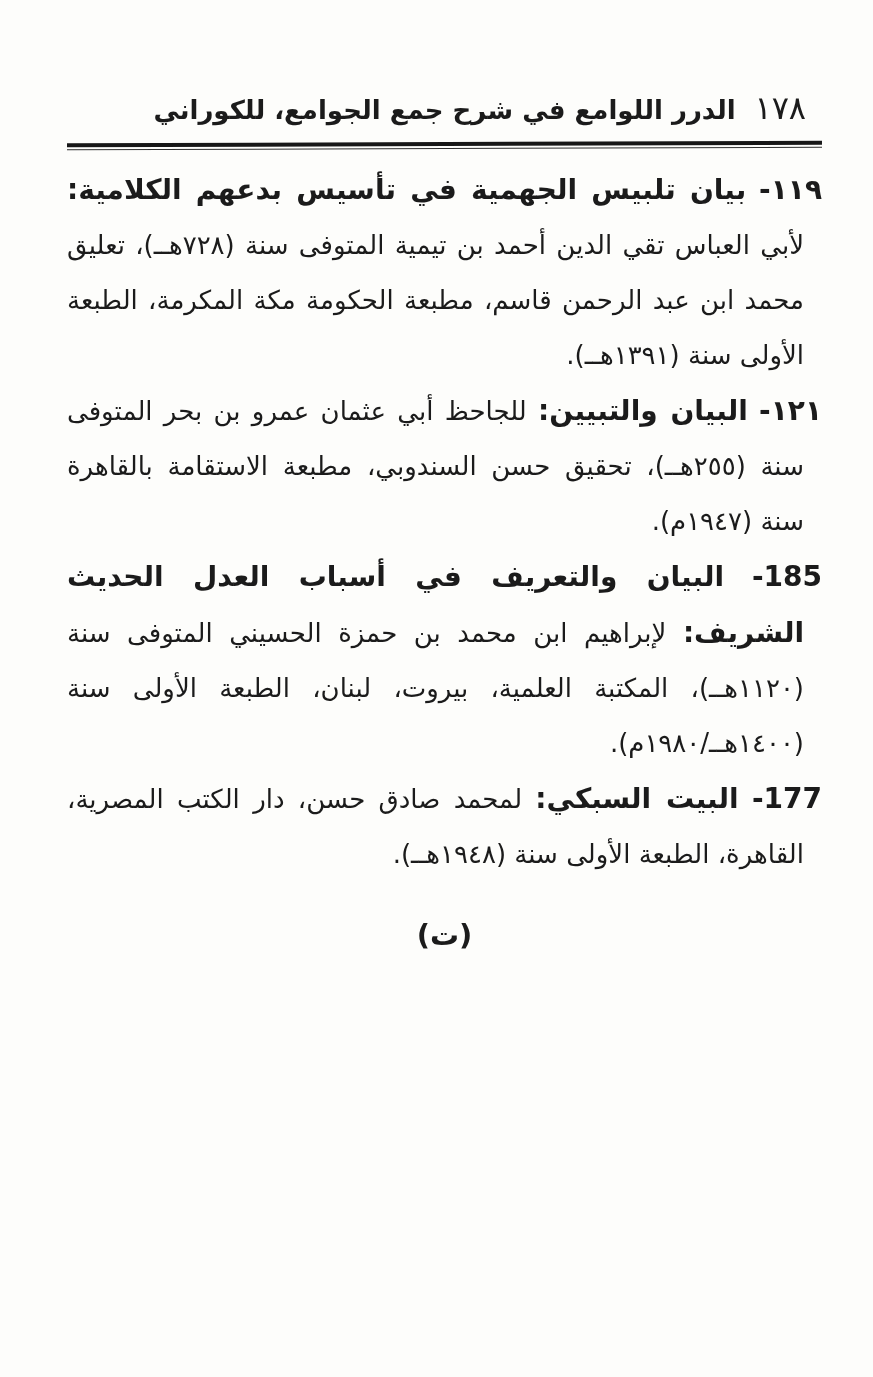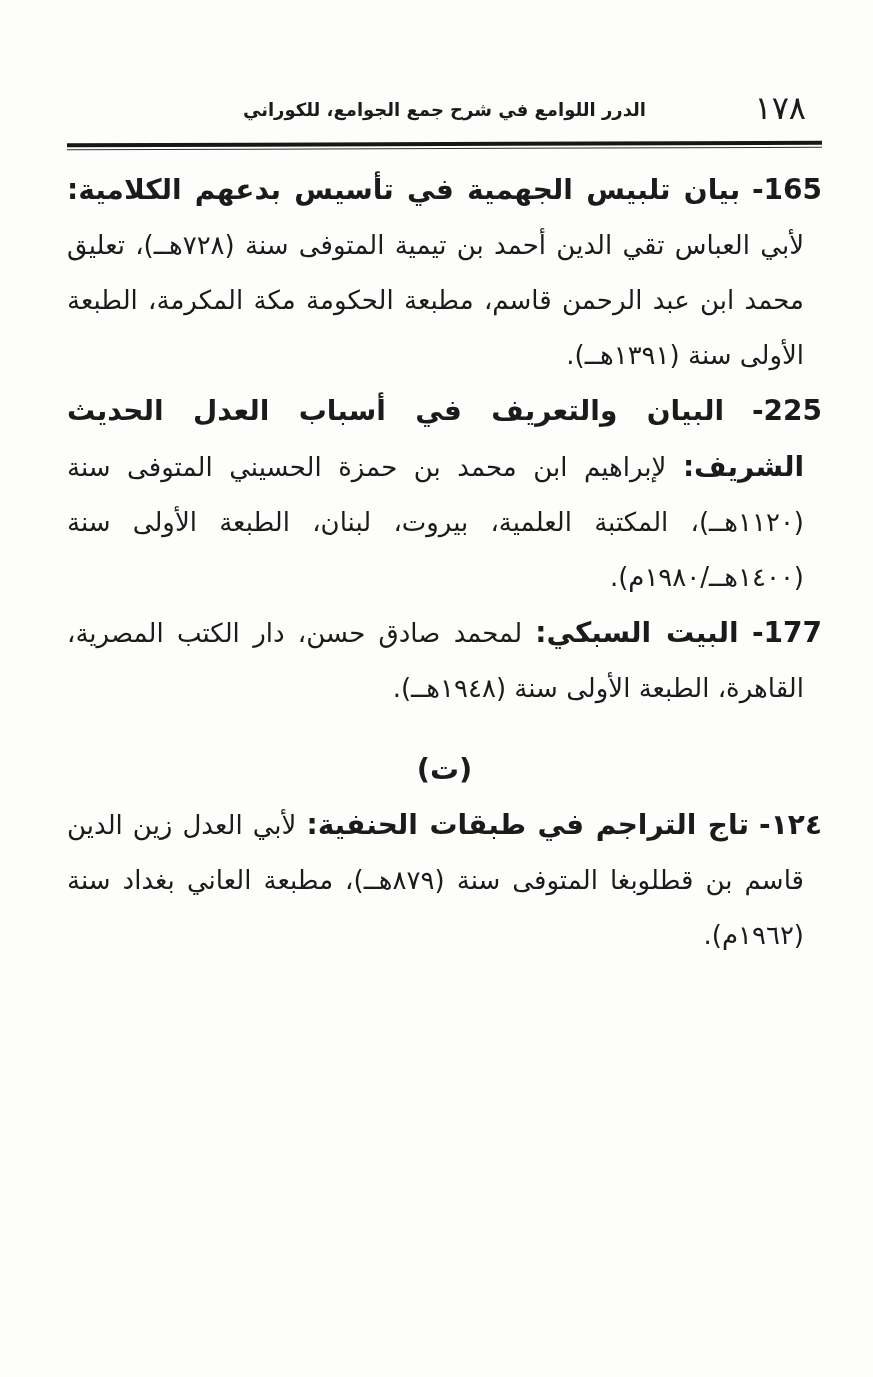--- a/index.html
+++ b/index.html
@@ -32,21 +32,21 @@
     position: absolute;
     right: 16px;
     top: -4px;
     font-size: 32px;
     font-weight: normal;
     letter-spacing: 3px;
     line-height: 52px;
   }
   .book-title {
     text-align: center;
-    font-size: 18px;
+    font-size: 26px;
     font-weight: bold;
     line-height: 48px;
   }
   
   .rule {
     margin-top: 4px;
     transform: rotate(-0.2deg);
   }
   .rule-thick { height: 4px; background: #171717; }
   .rule-thin  { height: 1px; background: #2e2e2e; margin-top: 2px; }
@@ -87,42 +87,42 @@
     </header>
 
     <div class="rule">
       <div class="rule-thick"></div>
       <div class="rule-thin"></div>
     </div>
 
     <main class="entries">
 
       <p class="entry">
-        <span class="num">165-</span>
+        <span class="num">١١٩-</span>
         <span class="title">بيان تلبيس الجهمية في تأسيس بدعهم الكلامية:</span>
         <span class="body">لأبي العباس تقي الدين أحمد بن تيمية المتوفى سنة (٧٢٨هــ)، تعليق محمد ابن عبد الرحمن قاسم، مطبعة الحكومة مكة المكرمة، الطبعة الأولى سنة (١٣٩١هــ).</span>
       </p>
 
 
+      <p class="entry">
+        <span class="num">١٢١-</span>
+        <span class="title">البيان والتبيين:</span>
+        <span class="body">للجاحظ أبي عثمان عمرو بن بحر المتوفى سنة (٢٥٥هــ)، تحقيق حسن السندوبي، مطبعة الاستقامة بالقاهرة سنة (١٩٤٧م).</span>
+      </p>
 
       <p class="entry">
-        <span class="num">225-</span>
+        <span class="num">185-</span>
         <span class="title">البيان والتعريف في أسباب العدل الحديث الشريف:</span>
         <span class="body">لإبراهيم ابن محمد بن حمزة الحسيني المتوفى سنة (١١٢٠هــ)، المكتبة العلمية، بيروت، لبنان، الطبعة الأولى سنة (١٤٠٠هــ/١٩٨٠م).</span>
       </p>
 
       <p class="entry">
         <span class="num">177-</span>
         <span class="title">البيت السبكي:</span>
         <span class="body">لمحمد صادق حسن، دار الكتب المصرية، القاهرة، الطبعة الأولى سنة (١٩٤٨هــ).</span>
       </p>
 
       <h2 class="section-letter">(ت)</h2>
 
-      <p class="entry">
-        <span class="num">١٢٤-</span>
-        <span class="title">تاج التراجم في طبقات الحنفية:</span>
-        <span class="body">لأبي العدل زين الدين قاسم بن قطلوبغا المتوفى سنة (٨٧٩هــ)، مطبعة العاني بغداد سنة (١٩٦٢م).</span>
-      </p>
 
     </main>
   </div>
 </div>
 
 </body></html>

